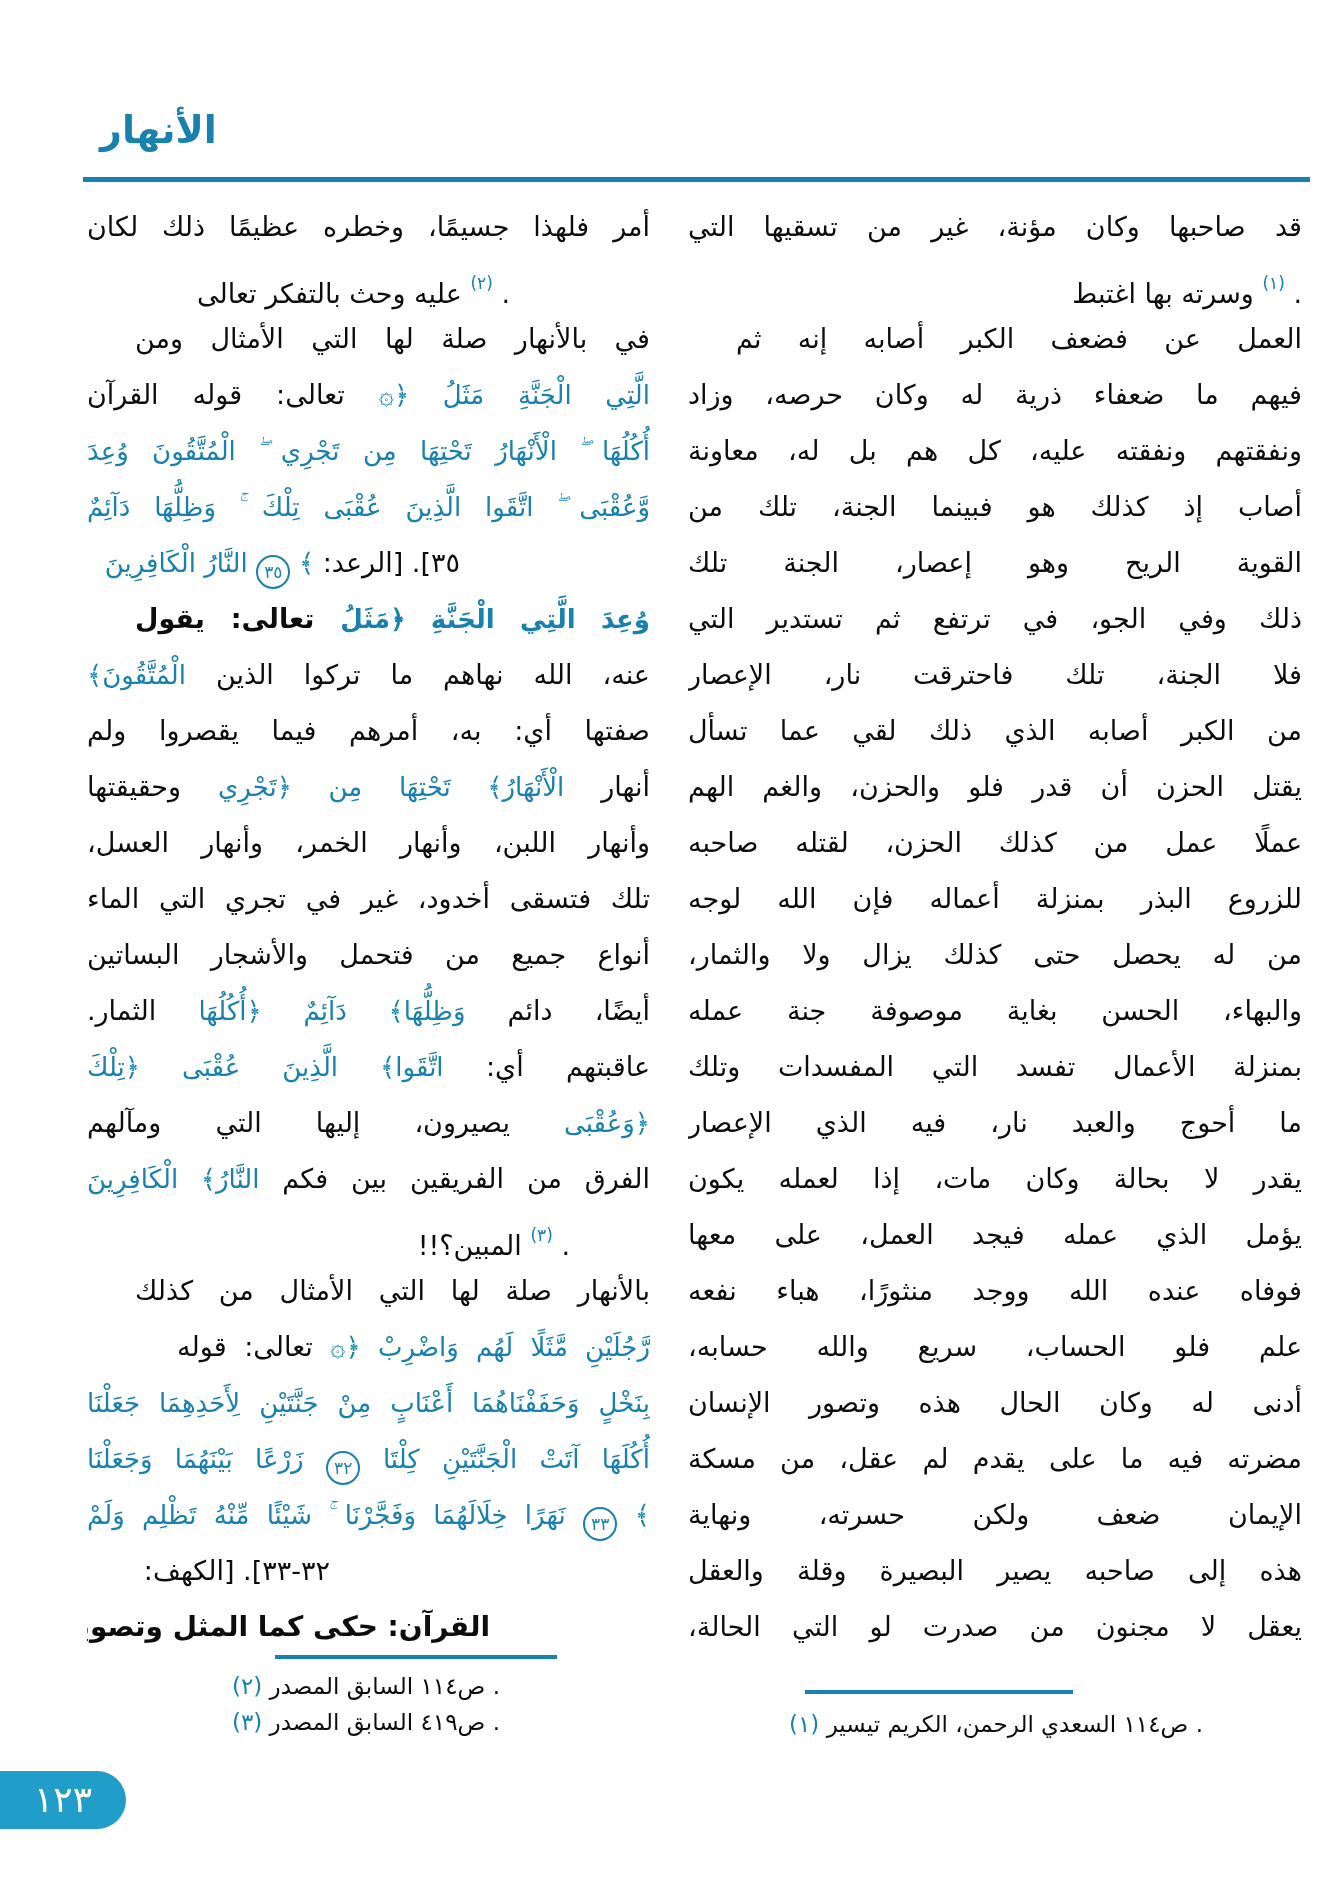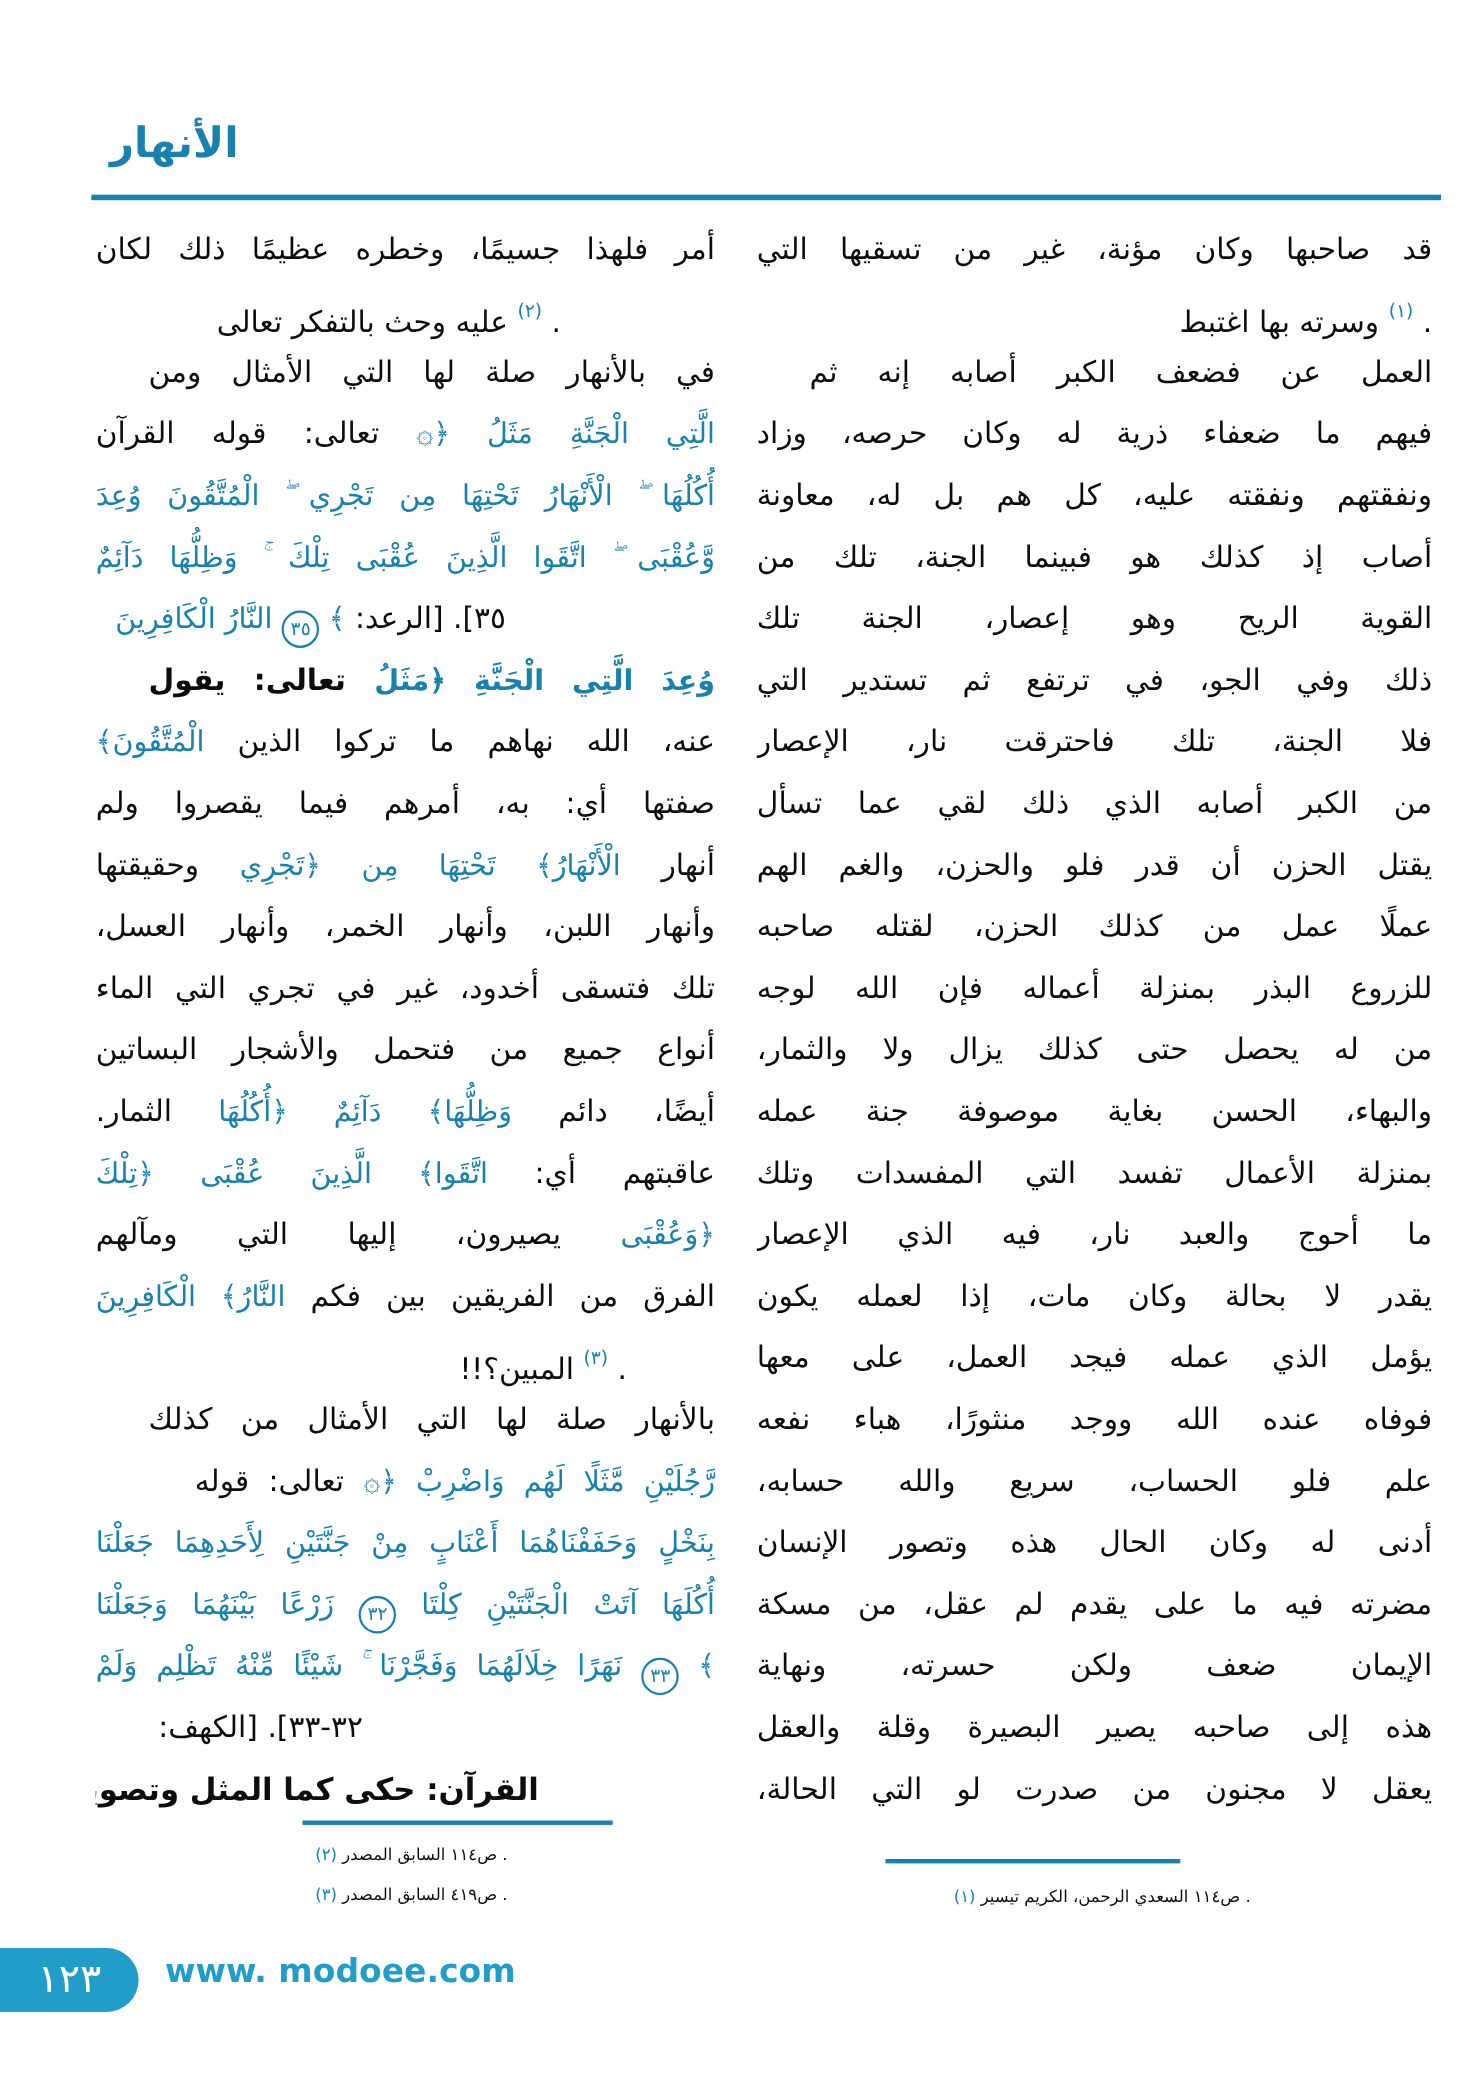--- a/index.html
+++ b/index.html
@@ -38,21 +38,21 @@
     text-align:left;text-align-last:center;
     vertical-align:-6px;box-sizing:border-box;
   }
   .sub{font-weight:bold;font-size:28px;}
   .fnsep{position:absolute;height:4px;background:var(--accent);}
   .fnsep-r{left:805px;top:1690px;width:268px;}
   .fnsep-l{left:275px;top:1655px;width:282px;}
   .fns{position:absolute;direction:rtl;color:#0d0d0d;}
   .fns-r{left:793px;top:1706px;width:410px;}
   .fns-l{left:240px;top:1668px;width:260px;}
-  .fn-row{height:36px;line-height:36px;font-size:15px;white-space:nowrap;text-align:center;}
+  .fn-row{height:36px;line-height:36px;font-size:23px;white-space:nowrap;text-align:right;}
   .fn-num{color:var(--accent);margin-left:8px;}
   .badge{
     position:absolute;left:0;top:1771px;width:126px;height:58px;
     background:var(--badge);border-radius:0 29px 29px 0;
     color:#ffffff;text-align:center;line-height:58px;font-size:36px;
   }
   .site{
     position:absolute;left:150px;top:1775px;
     font-size:30px;font-weight:bold;color:var(--badge);direction:ltr;
   }
@@ -128,14 +128,13 @@
 
   <div class="fnsep fnsep-l"></div>
   <div class="fns fns-l">
       <div class="fn-row"><span>. ص١١٤ السابق المصدر</span> <span class="fn-num">(٢)</span></div>
       <div class="fn-row"><span>. ص٤١٩ السابق المصدر</span> <span class="fn-num">(٣)</span></div>
     </div>
 
   <div class="badge">
     <span>١٢٣</span>
   </div>
-  <div class="site">www. modoee.com</div>
 </div>
 
 </body></html>

